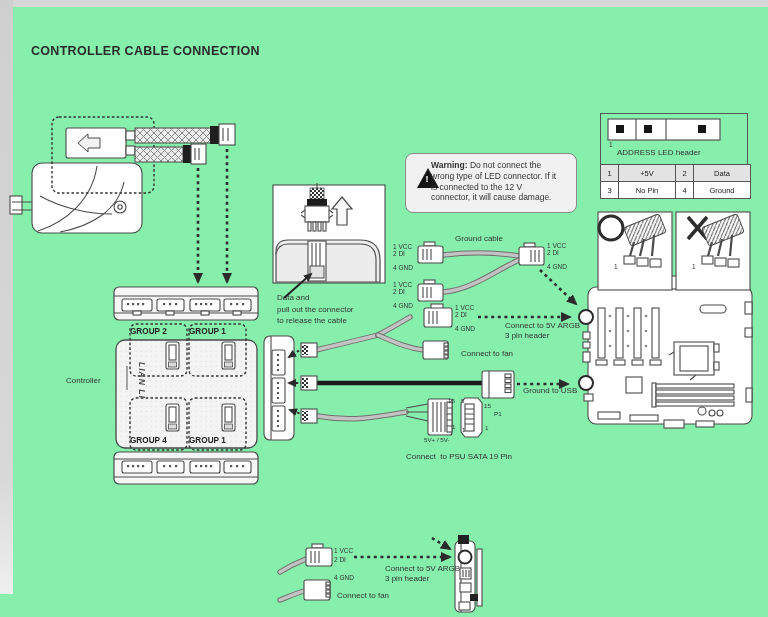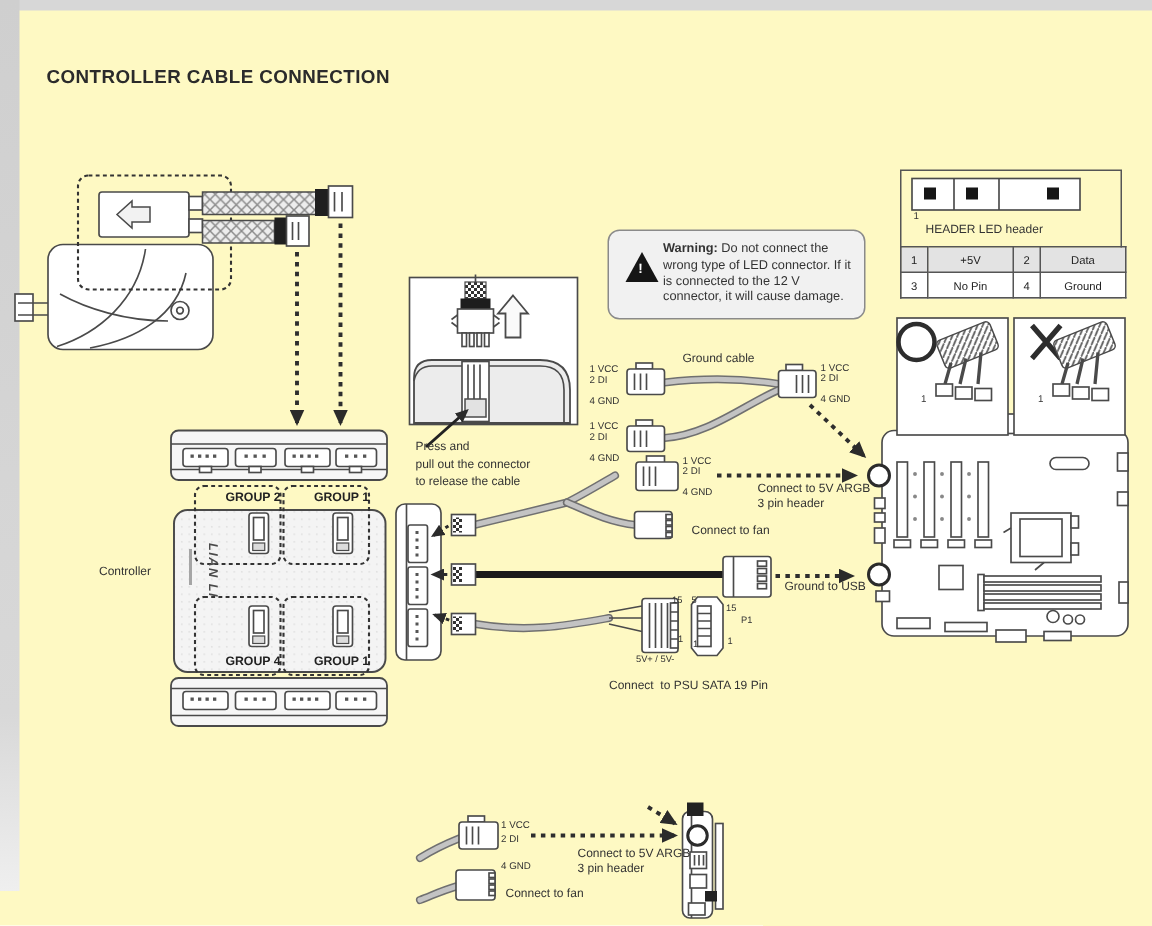--- a/index.html
+++ b/index.html
@@ -1,40 +1,40 @@
 <!DOCTYPE html>
 <html><head>
 <meta charset="utf-8">
 <style>
   html,body{margin:0;padding:0;background:#fff}
-  #canvas{position:relative;width:768px;height:617px;background:#fef9c3;overflow:hidden;
+  #canvas{position:relative;width:768px;height:617px;background:#86efac;overflow:hidden;
           font-family:"Liberation Sans",sans-serif}
   .edge-top{position:absolute;left:0;top:0;width:768px;height:7px;background:#d7d7d7}
   .edge-left{position:absolute;left:0;top:0;width:13px;height:594px;
              background:linear-gradient(to bottom,#cfcfcf 0%,#d8d8d8 80%,#efefef 100%)}
   svg.art{position:absolute;left:0;top:0;z-index:1}
   .t{position:absolute;z-index:3;color:#333;white-space:pre-line;font-family:"Liberation Sans",sans-serif}
   .f6{font-size:6.2px;line-height:6.6px}
   .f65{font-size:6.5px;line-height:7px}
   .f8{font-size:8px;line-height:9px}
   .f8l{font-size:8px;line-height:10px}
   .f85{font-size:8.5px;line-height:10.5px}
   .title{position:absolute;left:31px;top:44px;z-index:3;font-size:12.5px;font-weight:bold;
          letter-spacing:.3px;color:#2b2b2b}
-  .grp{position:absolute;z-index:3;width:57px;text-align:right;font-size:8.2px;font-weight:bold;color:#222}
+  .grp{position:absolute;z-index:3;width:57px;text-align:left;font-size:8.2px;font-weight:bold;color:#222}
   .logo{position:absolute;left:131px;top:362px;width:16px;height:52px;z-index:3;
         writing-mode:vertical-rl;font-style:italic;font-weight:bold;font-size:8.5px;
         letter-spacing:1px;color:#4a4a4a}
   .warnbox{position:absolute;left:405px;top:153px;width:172px;height:60px;z-index:2;
            background:#f1f1f1;border:1.5px solid #8a8a8a;border-radius:8px;box-sizing:border-box}
   .wicon{position:absolute;left:11px;top:14px;width:0;height:0;
          border-left:11px solid transparent;border-right:11px solid transparent;
          border-bottom:20px solid #151515}
   .wmark{position:absolute;left:-2.5px;top:6px;color:#fff;font-size:9px;font-weight:bold}
-  .wtext{position:absolute;left:36px;top:6px;width:126px;font-size:8.5px;line-height:10.8px;color:#333}
+  .wtext{position:absolute;left:25px;top:6px;width:126px;font-size:8.5px;line-height:10.8px;color:#333}
   .ledbox{position:absolute;left:600px;top:113px;width:148px;height:86px;z-index:2;
           border:1.2px solid #555;box-sizing:border-box;background:transparent}
   table.ledtable{position:absolute;left:600px;top:164px;z-index:3;border-collapse:collapse}
   table.ledtable td{border:1px solid #555;height:16px;text-align:center;vertical-align:middle;
                     font-size:7.5px;color:#222;padding:0}
   table.ledtable tr.shade td{background:#e3e3e3}
   table.ledtable tr.plain td{background:#fff}
   .cw1{width:17px}.cw2{width:56px}.cw3{width:17px}.cw4{width:56px}
 </style>
 </head>
@@ -411,35 +411,35 @@
       <path class="ln" d="M463,570 v7 M466,570 v7 M469,570 v7"></path>
       <rect x="460" y="583" width="11" height="9" class="lnF"></rect>
       <rect x="470" y="594" width="8" height="7" fill="#222"></rect>
       <rect x="459" y="602" width="11" height="8" class="lnF"></rect>
     </g>
   </svg>
 
   <div class="title">CONTROLLER CABLE CONNECTION</div>
 
 
-  <div class="t" style="left:277px;top:292px;font-size:8px;line-height:11.5px">Press and
+  <div class="t" style="left:277px;top:292px;font-size:8px;line-height:11.5px">Data and
 pull out the connector
 to release the cable</div>
 
 
   <div class="warnbox">
     <div class="wicon">
       <span class="wmark">!</span>
     </div>
     <div class="wtext"><b>Warning:</b><span> Do not connect the wrong type of LED connector. If it is connected to the 12 V connector, it will cause damage.</span></div>
   </div>
 
   <div class="ledbox"></div>
   <div class="t f65" style="left:609px;top:141px">1</div>
-  <div class="t f8" style="left:617px;top:148px">HEADER LED header</div>
+  <div class="t f8" style="left:617px;top:148px">ADDRESS LED header</div>
   <table class="ledtable">
     <tbody>
         <tr class="shade">
       <td class="cw1">1</td>
       <td class="cw2">+5V</td>
       <td class="cw3">2</td>
       <td class="cw4">Data</td>
     </tr>
     <tr class="plain">
       <td class="cw1">3</td>

